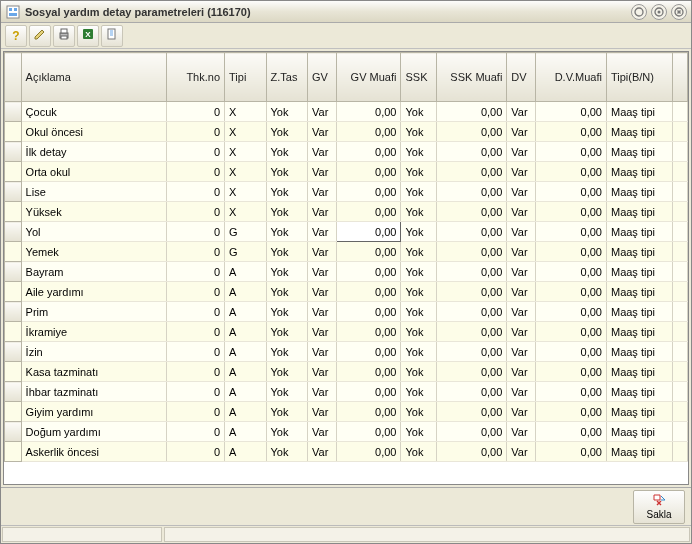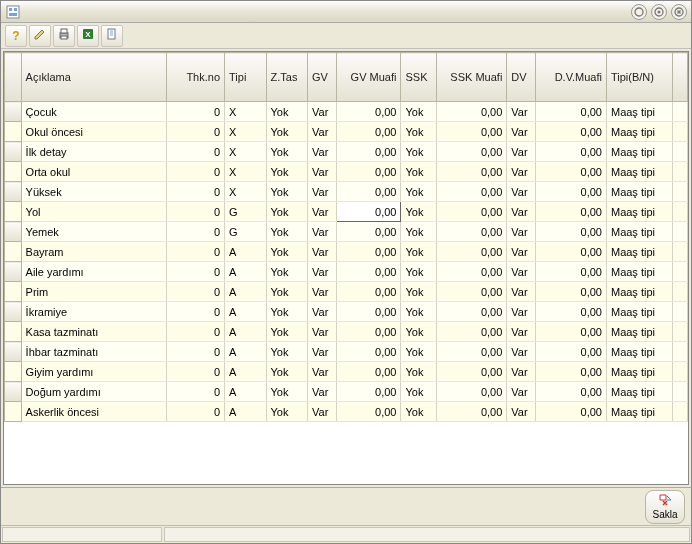--- a/index.html
+++ b/index.html
@@ -125,25 +125,25 @@
     height: 38px;
     border-top:1px solid #aaa;
     background:#ece9d8;
     display:flex;
     align-items:center;
     justify-content:flex-end;
     padding: 2px 6px;
     position:relative;
   }
   .save-btn {
-    width: 40px;
+    width: 52px;
     height: 34px;
     border:1px solid #b8b5a5;
     background: linear-gradient(to bottom,#fefefe,#e6e3d5);
-    border-radius:8px;
+    border-radius:2px;
     display:flex;
     flex-direction:column;
     align-items:center;
     justify-content:center;
     font-size:10px;
     color:#000;
   }
   .statusbar {
     height: 18px;
     border-top:1px solid #bbb;
@@ -165,20 +165,21 @@
 
   <div class="titlebar">
     <span class="icon">
       <svg width="14" height="14" viewBox="0 0 14 14">
           <rect x="1" y="1" width="12" height="12" fill="#fff" stroke="#888"></rect>
           <rect x="3" y="3" width="3" height="3" fill="#6aa7e8"></rect>
           <rect x="8" y="3" width="3" height="3" fill="#6aa7e8"></rect>
           <rect x="3" y="8" width="8" height="3" fill="#6aa7e8"></rect>
         </svg>
     </span>
+    <span>Sosyal yardım detay parametreleri (116170)</span>
     <span class="spacer"></span>
     <span class="ctrl-btn">
       <svg width="10" height="10" viewBox="0 0 10 10">
           <circle cx="5" cy="5" r="4" fill="none" stroke="#777" stroke-width="1.3"></circle>
         </svg>
     </span>
     <span class="ctrl-btn">
       <svg width="10" height="10" viewBox="0 0 10 10">
           <circle cx="5" cy="5" r="4" fill="none" stroke="#777" stroke-width="1.3"></circle>
           <circle cx="5" cy="5" r="1.5" fill="#777"></circle>
@@ -309,20 +310,35 @@
               <td class="num col-gvmuaf">0,00</td>
               <td class="col-ssk">Yok</td>
               <td class="num col-sskmuaf">0,00</td>
               <td class="col-dv">Var</td>
               <td class="num col-dvmuaf">0,00</td>
               <td class="col-tipibn">Maaş tipi</td>
               <td></td>
             </tr>
             <tr>
               <td class="rowhdr"></td>
+              <td class="col-aciklama">Lise</td>
+              <td class="num col-thk">0</td>
+              <td class="col-tipi">X</td>
+              <td class="col-ztas">Yok</td>
+              <td class="col-gv">Var</td>
+              <td class="num col-gvmuaf">0,00</td>
+              <td class="col-ssk">Yok</td>
+              <td class="num col-sskmuaf">0,00</td>
+              <td class="col-dv">Var</td>
+              <td class="num col-dvmuaf">0,00</td>
+              <td class="col-tipibn">Maaş tipi</td>
+              <td></td>
+            </tr>
+            <tr>
+              <td class="rowhdr"></td>
               <td class="col-aciklama">Yüksek</td>
               <td class="num col-thk">0</td>
               <td class="col-tipi">X</td>
               <td class="col-ztas">Yok</td>
               <td class="col-gv">Var</td>
               <td class="num col-gvmuaf">0,00</td>
               <td class="col-ssk">Yok</td>
               <td class="num col-sskmuaf">0,00</td>
               <td class="col-dv">Var</td>
               <td class="num col-dvmuaf">0,00</td>
@@ -400,20 +416,35 @@
               <td class="col-ssk">Yok</td>
               <td class="num col-sskmuaf">0,00</td>
               <td class="col-dv">Var</td>
               <td class="num col-dvmuaf">0,00</td>
               <td class="col-tipibn">Maaş tipi</td>
               <td></td>
             </tr>
             <tr>
               <td class="rowhdr"></td>
               <td class="col-aciklama">İkramiye</td>
+              <td class="num col-thk">0</td>
+              <td class="col-tipi">A</td>
+              <td class="col-ztas">Yok</td>
+              <td class="col-gv">Var</td>
+              <td class="num col-gvmuaf">0,00</td>
+              <td class="col-ssk">Yok</td>
+              <td class="num col-sskmuaf">0,00</td>
+              <td class="col-dv">Var</td>
+              <td class="num col-dvmuaf">0,00</td>
+              <td class="col-tipibn">Maaş tipi</td>
+              <td></td>
+            </tr>
+            <tr>
+              <td class="rowhdr"></td>
+              <td class="col-aciklama">İzin</td>
               <td class="num col-thk">0</td>
               <td class="col-tipi">A</td>
               <td class="col-ztas">Yok</td>
               <td class="col-gv">Var</td>
               <td class="num col-gvmuaf">0,00</td>
               <td class="col-ssk">Yok</td>
               <td class="num col-sskmuaf">0,00</td>
               <td class="col-dv">Var</td>
               <td class="num col-dvmuaf">0,00</td>
               <td class="col-tipibn">Maaş tipi</td>

